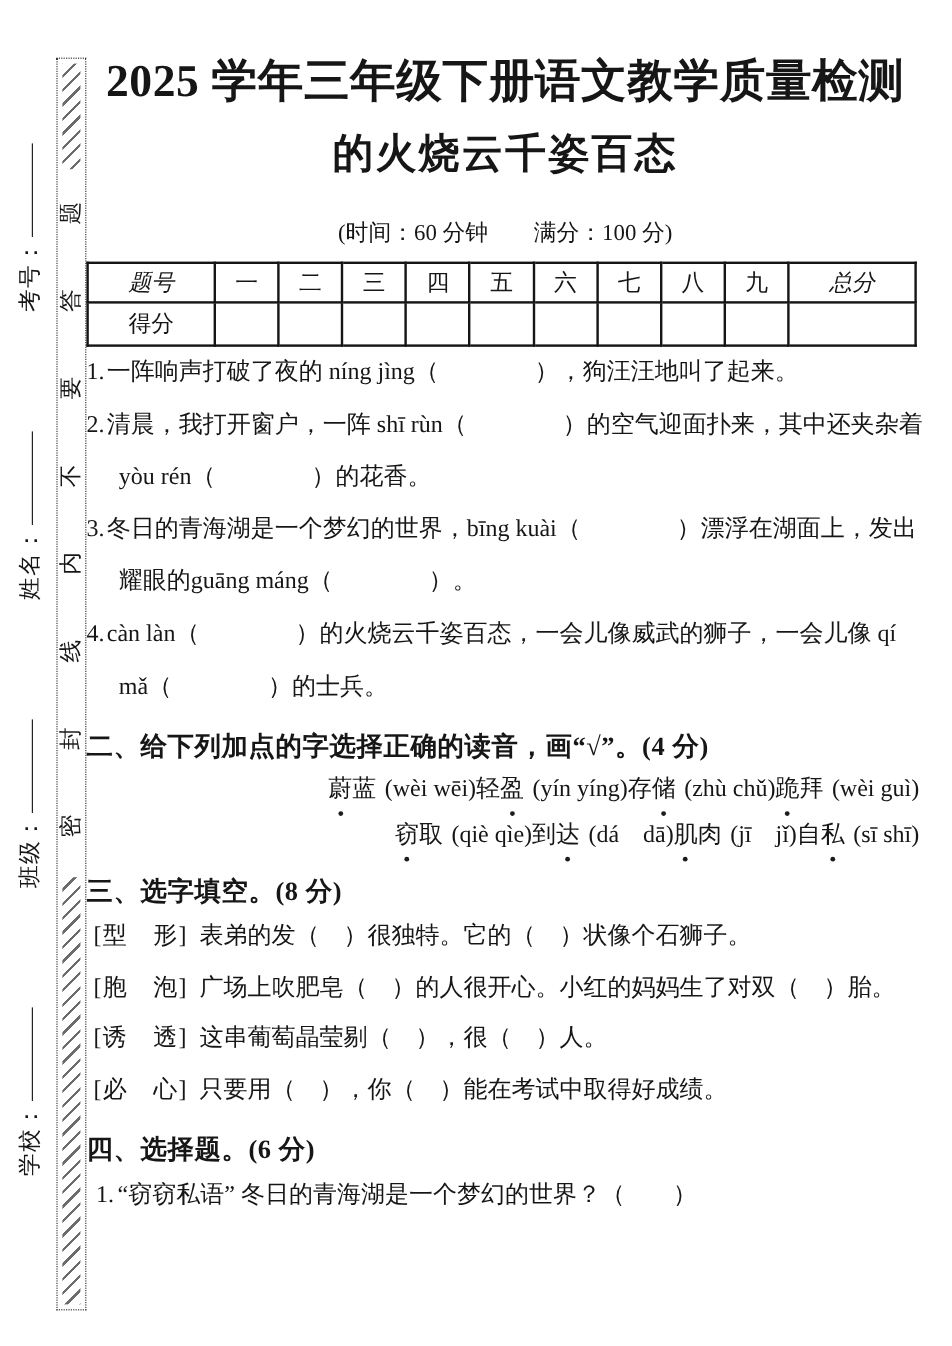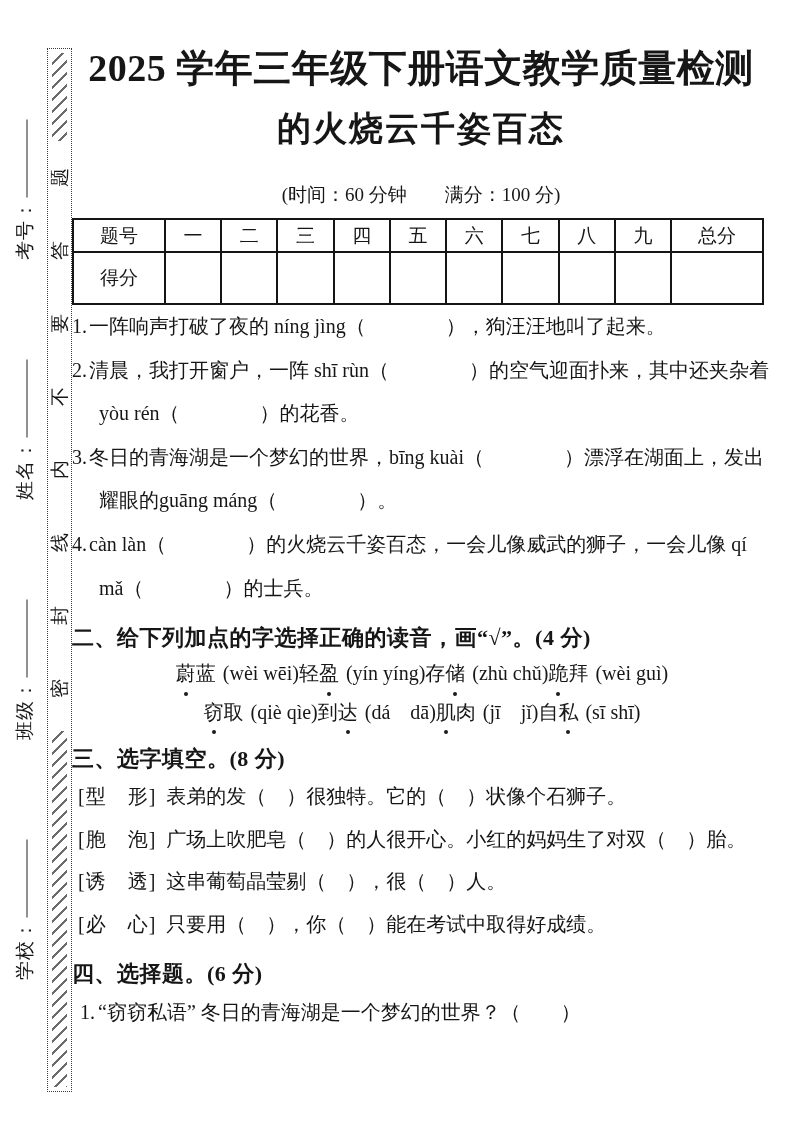--- a/index.html
+++ b/index.html
@@ -72,35 +72,35 @@
 
   table.score-table {
     width: 692px; margin-top: 10px;
     border-collapse: collapse; table-layout: fixed;
   }
   .score-table th, .score-table td {
     border: 2px solid #151515; font-weight: normal;
     font-size: 19px; text-align: center; padding: 0;
   }
   .score-table .hdr-row th { height: 33px; }
-  .score-table .val-row td { height: 52px; }
-  .col-wide { width: 92px; }
+  .score-table .val-row td { height: 36px; }
+  .col-wide { width: 106px; font-style: italic; }
 
   .sec-heading {
     font-size: 22px; font-weight: bold; letter-spacing: 0.5px;
     line-height: 1.45; margin-top: 12px;
   }
   .q-item {
     font-size: 20px; line-height: 2.18;
     padding-left: 27px; text-indent: -27px;
   }
   .q-item .qnum { padding-right: 2px; }
 
   .s2-row {
-    display: flex; justify-content: center;
+    display: flex; justify-content: flex-end;
     font-size: 20px; line-height: 1.92; padding: 0 4px 0 6px;
   }
   .s2-item { white-space: nowrap; }
   .s2-item .py { margin-left: 7px; }
   .zdot { position: relative; display: inline-block; }
   .zdot::after {
     content: ""; position: absolute; left: 50%; bottom: -3px;
     width: 4px; height: 4px; border-radius: 50%;
     background: #1c1c1c; transform: translateX(-50%);
   }

